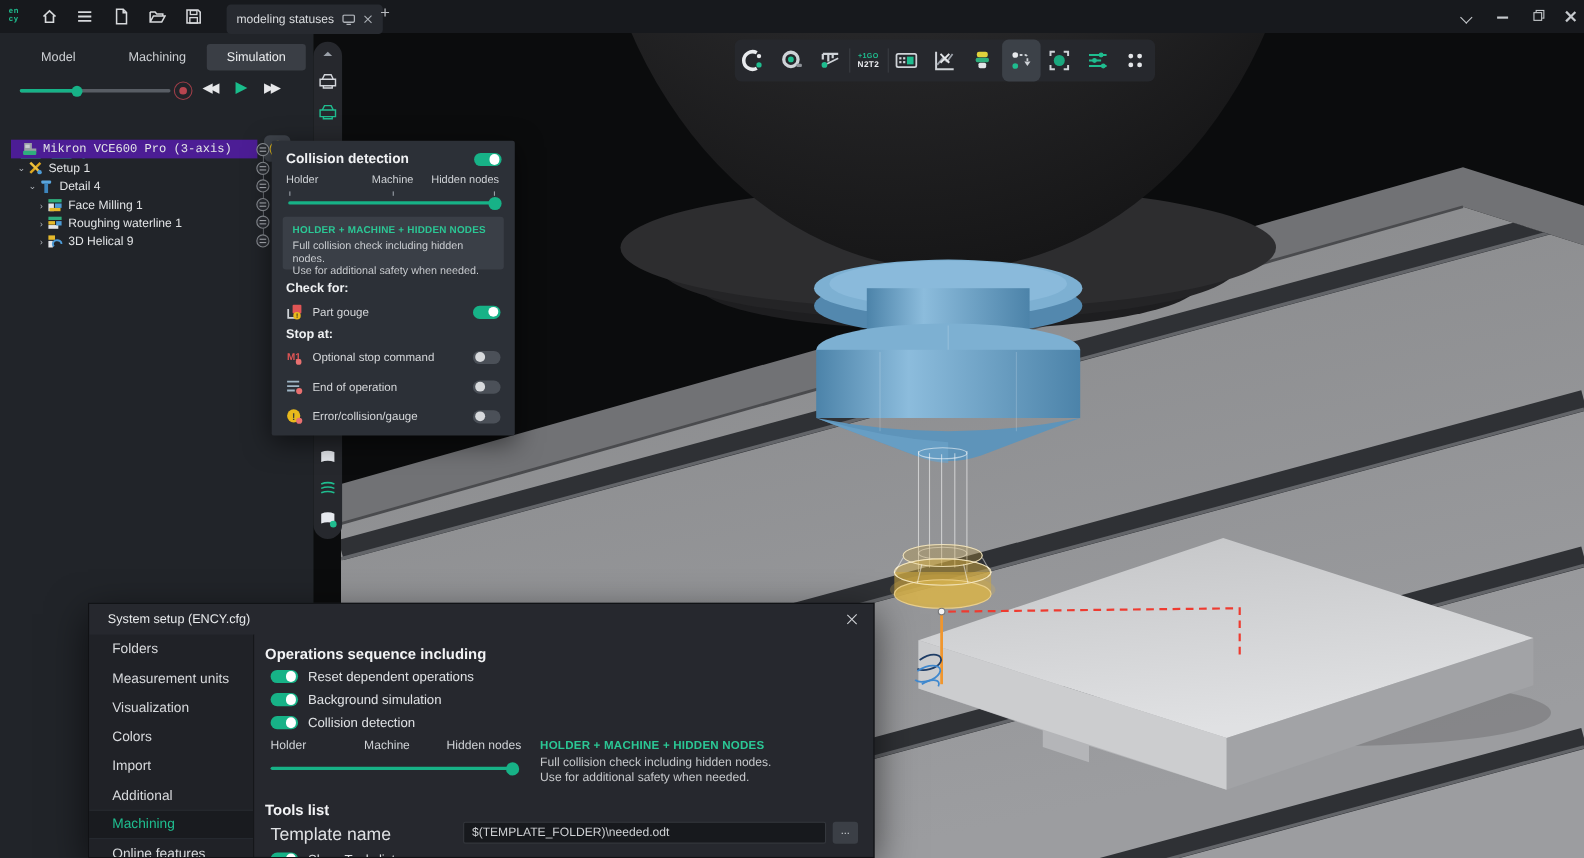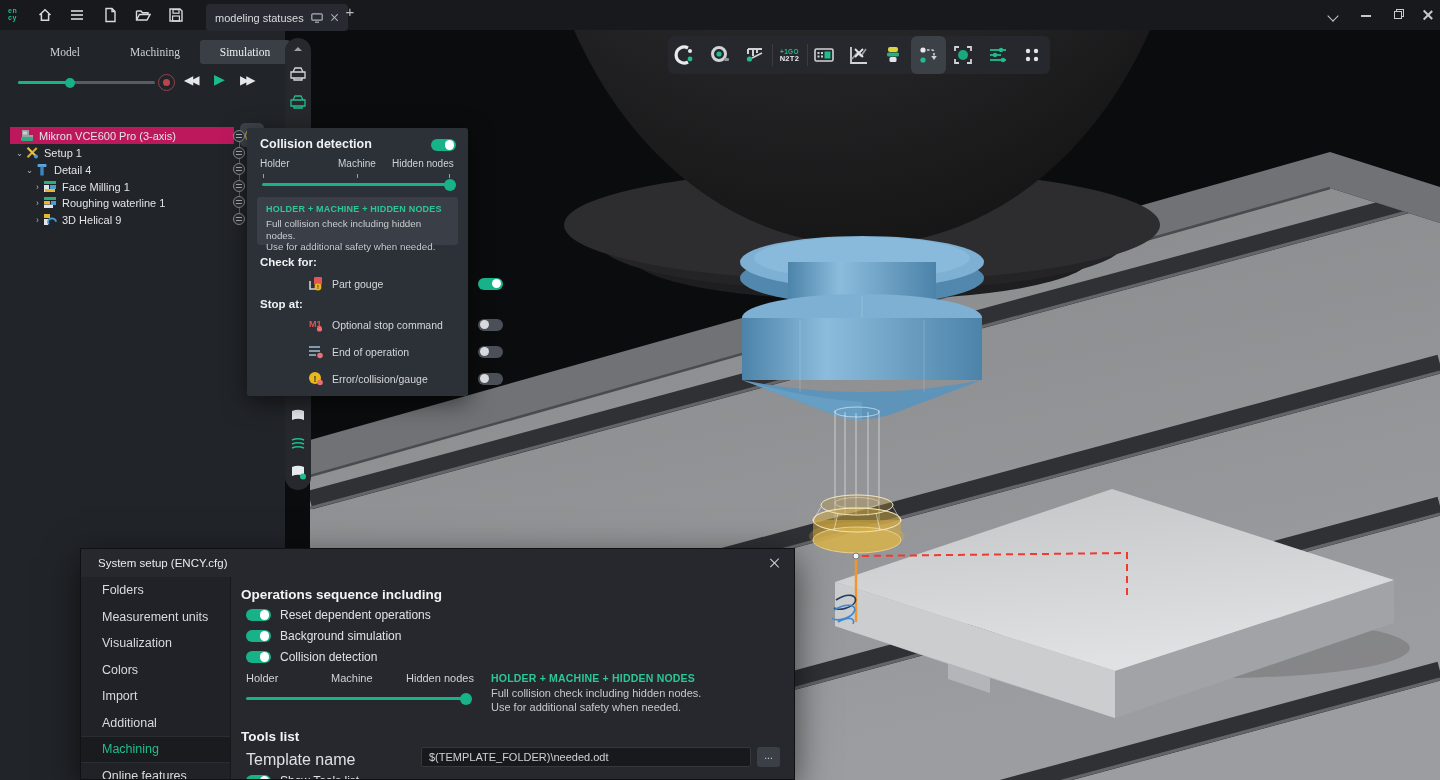--- a/index.html
+++ b/index.html
@@ -22,39 +22,39 @@
   .bar-min { position:absolute; left:3px; top:8px; width:10px; height:1.6px; background:#c6c9cd; }
   .sq-restore { position:absolute; left:4px; top:4px; width:8px; height:8px; border:1.2px solid #c6c9cd; background:#17191d; }
   .sq-restore2 { position:absolute; left:6px; top:2px; width:8px; height:8px; border:1.2px solid #c6c9cd; }
   .big-x { position:relative; width:16px; height:16px; }
   .big-x::before,.big-x::after { content:""; position:absolute; left:7px; top:2px; width:1.5px; height:12px; background:#c6c9cd; }
   .big-x::before { transform:rotate(45deg);} .big-x::after { transform:rotate(-45deg);}
   .chev-dn { position:absolute; left:3px; top:5px; width:8px; height:8px; border-right:1.6px solid #c6c9cd; border-bottom:1.6px solid #c6c9cd; transform:rotate(45deg); }
 
   
   #left-panel { position:absolute; left:0; top:30px; width:285px; height:750px; background:#212429; z-index:10; }
-  .ptabs { position:absolute; left:20px; top:10px; width:270px; height:24px; display:flex;font-family:Liberation Serif, serif; }
+  .ptabs { position:absolute; left:8px; top:10px; width:270px; height:24px; display:flex; }
   .ptab { flex:1; display:flex; align-items:center; justify-content:center; font-size:11.5px; color:#cdd0d4; border-radius:3px; }
   .ptab.sel { background:#3a3e45; color:#eceef0; }
   .slider-track { position:absolute; left:18px; top:51px; width:137px; height:3px; background:#585d64; border-radius:2px; }
   .slider-track .fill { position:absolute; left:0; top:0; height:3px; width:52px; background:#17b287; border-radius:2px; }
   .slider-track .knob { position:absolute; left:47px; top:-3.5px; width:10px; height:10px; border-radius:50%; background:#17b287; }
   .rec-btn { position:absolute; left:158px; top:44px; width:17px; height:17px; border:1.6px solid #9e3e48; border-radius:50%; }
   .rec-btn::after { content:""; position:absolute; left:3.6px; top:3.6px; width:7px; height:7px; border-radius:50%; background:#b8454f; }
   .tr-glyph { position:absolute; top:43px; font-size:12px; color:#e6e7e9; letter-spacing:-3px; }
   .play-glyph { position:absolute; left:214px; top:41px; font-size:14px; color:#19bd8b; }
   .arrow-ic { position:absolute; top:96px; width:18px; height:18px; }
   .warn-btn { position:absolute; left:240px; top:93px; width:24px; height:24px; background:#3e434b; border-radius:5px; }
   .warn-btn .c { position:absolute; left:4.5px; top:4.5px; width:15px; height:15px; border:1.6px solid #ddb61e; border-radius:50%;
     color:#ddb61e; font-size:10px; font-weight:bold; text-align:center; line-height:12px; }
 
   .trow { position:absolute; width:224px; height:17px; display:flex; align-items:center; font-size:11px; color:#e2e4e6; }
   .trow .chev { width:11px; font-size:8.5px; color:#b4b8be; text-align:center; flex:none; }
   .trow .ticon { width:14px; height:13px; margin-right:5px; flex:none; }
-  .trow.selrow { background:#be185d; }
+  .trow.selrow { background:#4c1d95;font-family:Liberation Mono, monospace; }
   .rail-line { position:absolute; left:239px; width:1px; background:#62666d; }
   .rail-dot { position:absolute; left:233px; width:12px; height:12px; border:1.2px solid #8d9197; border-radius:50%; background:#2b2e34; }
   .rail-dot::before { content:""; position:absolute; left:2.2px; top:3.4px; width:5.6px; height:1px; background:#aeb2b8; }
   .rail-dot::after  { content:""; position:absolute; left:2.2px; top:6.2px; width:5.6px; height:1px; background:#aeb2b8; }
 
   
   #side-strip { position:absolute; left:285px; top:38px; width:26px; height:452px; background:#26282d; border-radius:13px; z-index:11; }
   .ss-ic { position:absolute; left:4px; width:18px; height:16px; }
 
   
@@ -66,21 +66,21 @@
   .tgl i { position:absolute; top:1.4px; width:9.5px; height:9.5px; border-radius:50%; background:#fff; }
   .tgl.on i { right:1.6px; } .tgl.off i { left:1.6px; background:#d7d9dc; }
   .sl-lab { position:absolute; top:30px; font-size:10px; color:#cfd2d6; }
   .tick { position:absolute; top:46px; width:1px; height:4px; background:#9aa0a8; }
   .pop-track { position:absolute; left:15px; top:55px; width:190px; height:3px; background:#17b287; border-radius:2px; }
   .pop-track .knob { position:absolute; right:-4px; top:-4.5px; width:12px; height:12px; border-radius:50%; background:#17b287; }
   .info-box { position:absolute; left:10px; top:69px; width:201px; height:48px; background:#3a3f47; border-radius:3px; padding:7px 9px; }
   .info-box .ib-title { font-size:9px; font-weight:bold; color:#2bc795; letter-spacing:.2px; margin-bottom:4px; }
   .info-box .ib-desc { font-size:9.8px; line-height:11.5px; color:#c9ccd0; }
   .sec-lab { position:absolute; left:13px; font-size:11.5px; font-weight:bold; color:#eef0f2; }
-  .chk-row { position:absolute; left:13px; width:195px; height:17px; display:flex; align-items:center;margin-left:48px; }
+  .chk-row { position:absolute; left:13px; width:195px; height:17px; display:flex; align-items:center; }
   .chk-row .lbl { font-size:10.5px; color:#d4d6d9; margin-left:8px; }
   .chk-row .tgl { right:0; top:2.5px; }
   .ri { position:relative; width:16px; height:15px; flex:none; }
 
   
   #vtoolbar { position:absolute; left:668px; top:36px; width:382px; height:38px; background:#26282d; border-radius:6px;
     display:flex; align-items:center; z-index:11; }
   .vslot { width:34.7px; height:38px; display:flex; align-items:center; justify-content:center; position:relative; }
   .vslot.sel { background:#3c4148; border-radius:6px; }
   .vdiv { position:absolute; top:8px; width:1px; height:22px; background:#3a3d43; }

